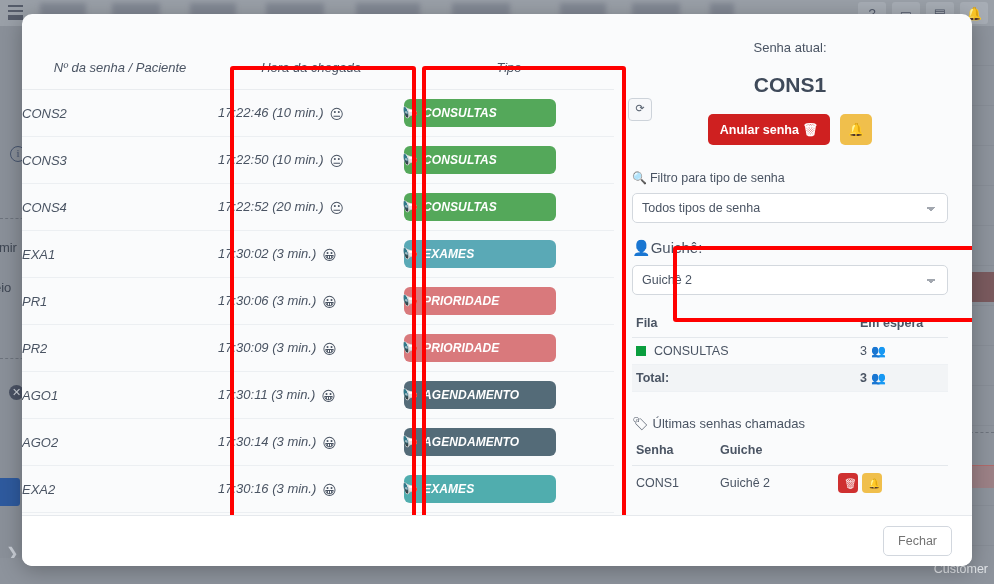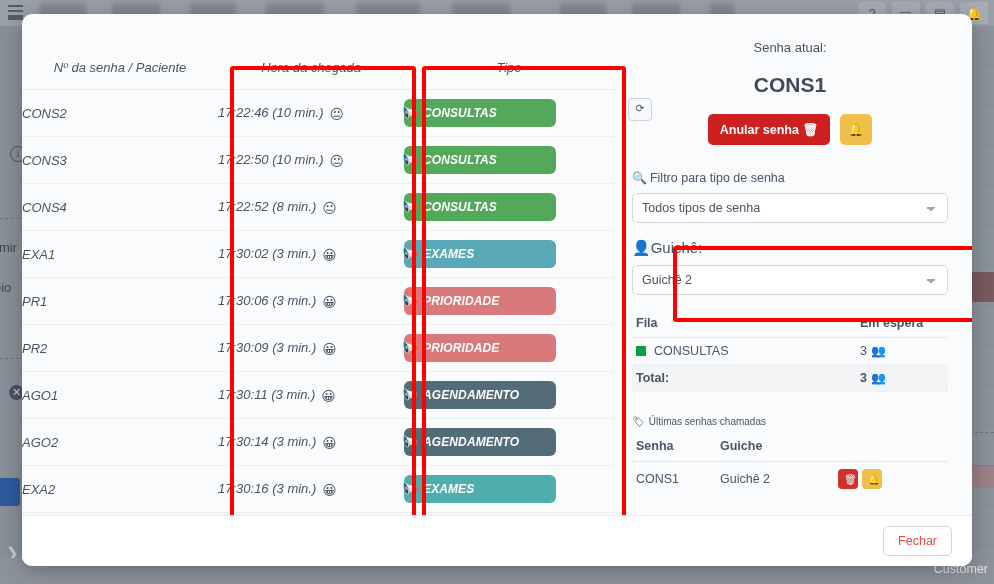--- a/index.html
+++ b/index.html
@@ -122,39 +122,39 @@
     border-bottom:1px solid #e4e8ec;
   }
   table.fila th.r,table.fila td.r{text-align:left;width:84px;}
   table.fila td{font-size:12.5px;color:#4a5463;padding:6px 4px;border-bottom:1px solid #eef1f4;}
   tr.total td{background:#f2f4f6;font-weight:bold;}
   .sqr{display:inline-block;width:10px;height:10px;background:#0a9e3e;margin-right:8px;vertical-align:-1px;}
   .grp{margin-left:4px;font-size:12px;}
   .grp.green{color:#2fae7d;}
   .grp.gray{color:#8a9199;}
 
-  .ultimas-title{margin-top:24px;font-size:10px;color:#4a5463;}
+  .ultimas-title{margin-top:24px;font-size:13px;color:#4a5463;}
   .ultimas-title .ic{margin-right:4px;}
   table.ultimas{width:100%;border-collapse:collapse;margin-top:8px;}
   table.ultimas th{
     text-align:left;font-size:12.5px;font-weight:bold;color:#4a5463;padding:4px 4px 8px 4px;
     border-bottom:1px solid #e4e8ec;
   }
   table.ultimas td{font-size:12.5px;color:#4a5463;padding:7px 4px;vertical-align:middle;}
   .mini-btn{width:20px;height:20px;border:none;border-radius:4px;font-size:10px;color:#fff;cursor:pointer;margin-right:4px;}
   .mini-del{background:#cf3030;}
   .mini-bell{background:#f0bf4c;color:#fff;}
 
   
   #modal-footer{
     height:50px;border-top:1px solid #e6e9ed;background:#fff;
     display:flex;align-items:center;justify-content:flex-end;padding:0 20px;
   }
   .btn-fechar{
-    border:1px solid #d2d7de;background:#fff;color:#ef4444;border-radius:5px;
+    border:1px solid #d2d7de;background:#fff;color:#737373;border-radius:5px;
     padding:7px 14px;font-size:12.5px;cursor:pointer;font-family:"Liberation Sans",sans-serif;
   }
 </style>
 </head>
 <body>
 
 <div id="bg">
   <div class="navbar">
     <div class="hamburger"></div>
     <div class="menutext"></div>
@@ -201,21 +201,21 @@
               <td><span class="hora">17:22:46 (10 min.)</span><span class="emoji">😐</span></td>
               <td><span class="badge b-consultas"><span class="mega">📢</span>CONSULTAS</span></td>
             </tr>
             <tr>
               <td>CONS3</td>
               <td><span class="hora">17:22:50 (10 min.)</span><span class="emoji">😐</span></td>
               <td><span class="badge b-consultas"><span class="mega">📢</span>CONSULTAS</span></td>
             </tr>
             <tr>
               <td>CONS4</td>
-              <td><span class="hora">17:22:52 (8 min.)</span><span class="emoji">😐</span></td>
+              <td><span class="hora">17:22:52 (20 min.)</span><span class="emoji">😐</span></td>
               <td><span class="badge b-consultas"><span class="mega">📢</span>CONSULTAS</span></td>
             </tr>
             <tr>
               <td>EXA1</td>
               <td><span class="hora">17:30:02 (3 min.)</span><span class="emoji">😀</span></td>
               <td><span class="badge b-exames"><span class="mega">📢</span>EXAMES</span></td>
             </tr>
             <tr>
               <td>PR1</td>
               <td><span class="hora">17:30:06 (3 min.)</span><span class="emoji">😀</span></td>

